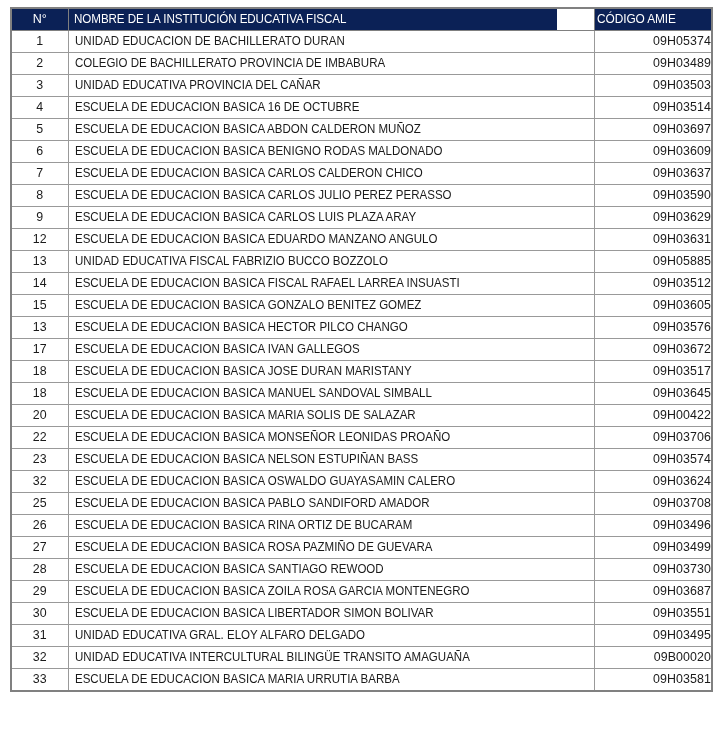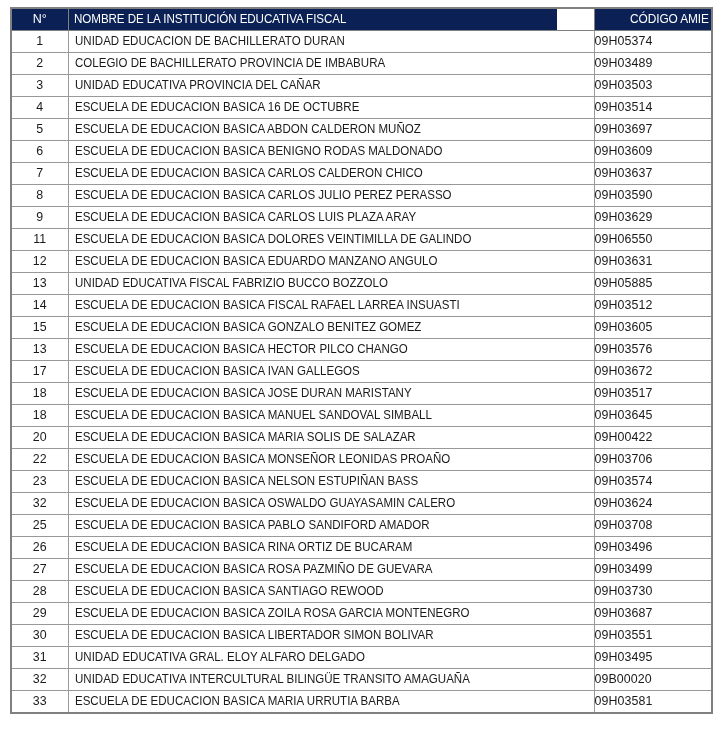--- a/index.html
+++ b/index.html
@@ -50,21 +50,21 @@
   }
   thead th.th-num {
     text-align: center;
     transform: none;
   }
   thead th.th-name {
     text-align: left;
     padding-left: 6px;
   }
   thead th.th-code {
-    text-align: right;
+    text-align: left;
     transform: none;
   }
   thead th.th-code span { display: inline-block; transform: scaleX(0.95); }
   thead th.th-name span { display: inline-block; }
 
   tbody td {
     height: 20px;
     font-size: 12.4px;
     color: #1a1a1a;
     border: 1px solid #999999;
@@ -80,21 +80,21 @@
   tbody td.cell-name {
     text-align: left;
     padding-left: 6px;
   }
   tbody td.cell-name span {
     display: inline-block;
     transform: scaleX(0.93);
     transform-origin: left center;
   }
   tbody td.cell-code {
-    text-align: left;
+    text-align: right;
     letter-spacing: 0.1px;
   }
 </style>
 </head>
 <body>
 
 <div class="page">
   <div class="table-wrap">
     <table class="inst-table">
       <colgroup>
@@ -149,25 +149,20 @@
             <td class="cell-num">8</td>
             <td class="cell-name"><span>ESCUELA DE EDUCACION BASICA CARLOS JULIO PEREZ PERASSO</span></td>
             <td class="cell-code">09H03590</td>
           </tr>
           <tr>
             <td class="cell-num">9</td>
             <td class="cell-name"><span>ESCUELA DE EDUCACION BASICA CARLOS LUIS PLAZA ARAY</span></td>
             <td class="cell-code">09H03629</td>
           </tr>
           <tr>
-            <td class="cell-num">11</td>
-            <td class="cell-name"><span>ESCUELA DE EDUCACION BASICA DOLORES VEINTIMILLA DE GALINDO</span></td>
-            <td class="cell-code">09H06550</td>
-          </tr>
-          <tr>
             <td class="cell-num">12</td>
             <td class="cell-name"><span>ESCUELA DE EDUCACION BASICA EDUARDO MANZANO ANGULO</span></td>
             <td class="cell-code">09H03631</td>
           </tr>
           <tr>
             <td class="cell-num">13</td>
             <td class="cell-name"><span>UNIDAD EDUCATIVA FISCAL FABRIZIO BUCCO BOZZOLO</span></td>
             <td class="cell-code">09H05885</td>
           </tr>
           <tr>

